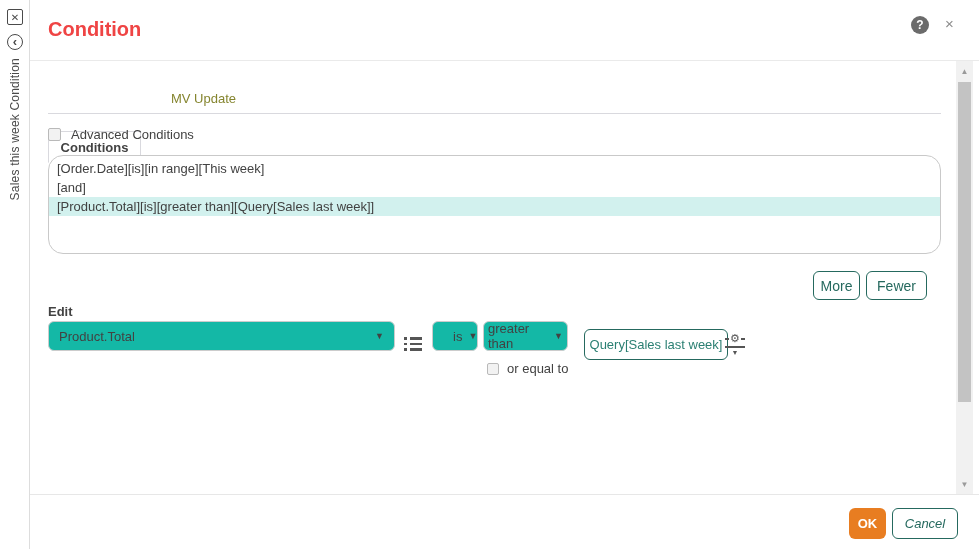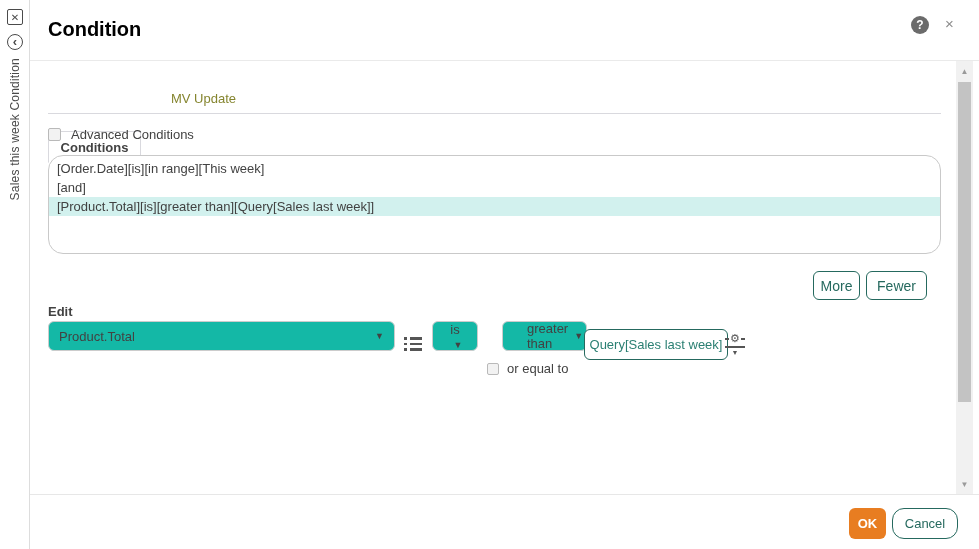--- a/index.html
+++ b/index.html
@@ -22,21 +22,21 @@
   }
   .sb-close { top:9px; border:1.5px solid #4a4a4a; border-radius:2px; font-size:10px; }
   .sb-back  { top:34px; border:1.5px solid #4a4a4a; border-radius:50%; font-size:13px; font-weight:bold; padding-bottom:2px; }
   .sb-vlabel {
     position:absolute; left:8px; top:58px;
     writing-mode: vertical-rl; transform: rotate(180deg);
     font-size:12px; color:#4a4a4a; white-space:nowrap; letter-spacing:0.2px;
   }
 
   
-  .title { position:absolute; left:48px; top:18px; font-size:20px; font-weight:bold; color:#000000; }
+  .title { position:absolute; left:48px; top:18px; font-size:20px; font-weight:bold; color:#ef4444; }
   .help-icon {
     position:absolute; left:911px; top:16px; width:18px; height:18px; border-radius:50%;
     background:#6b6b6b; color:#fff; font-size:12px; font-weight:bold;
     display:flex; align-items:center; justify-content:center; cursor:pointer;
   }
   .close-icon { position:absolute; left:945px; top:15px; font-size:15px; color:#8c8c8c; cursor:pointer; }
   .hdr-divider { position:absolute; left:30px; right:0; top:60px; height:1px; background:#eaeaea; }
 
   
   .tabbar { position:absolute; left:48px; top:83px; width:893px; height:31px;
@@ -78,22 +78,22 @@
 
   
   .edit-label { position:absolute; left:48px; top:304px; font-weight:bold; }
   .select {
     position:absolute; top:321px; height:30px; background:#14b8a6;
     border:1px solid #ccc; border-radius:6px; display:flex; align-items:center;
     justify-content:space-between; padding:0 10px; cursor:pointer; color:#424242;
   }
   .caret { font-size:9px; color:#424242; margin-left:6px; }
   .sel-field { left:48px; width:347px; }
-  .sel-op { left:432px; width:46px; padding:0 20px;flex-direction:column; }
-  .sel-cmp { left:483px; width:85px; padding:0 24px;margin-left:19px; }
+  .sel-op { left:432px; width:46px; padding:0 20px; }
+  .sel-cmp { left:483px; width:85px; padding:0 4px; }
 
   .list-icon { position:absolute; left:404px; top:337px; width:18px; cursor:pointer; }
   .list-icon .li-row { display:flex; align-items:center; gap:3px; margin-bottom:3px; }
   .list-icon .li-dot { width:3px; height:2.5px; background:#555; }
   .list-icon .li-bar { flex:1; height:2.5px; background:#555; }
 
   .query-btn {
     position:absolute; left:573px; top:329px; width:144px; height:31px;
     border:1.5px solid #25695e; border-radius:6px; background:#fff; color:#2a7f72;
     display:flex; align-items:center; justify-content:center; font-size:13px; cursor:pointer;margin-left:11px;
@@ -119,22 +119,22 @@
 
   
   .ftr-divider { position:absolute; left:30px; right:0; top:494px; height:1px; background:#e7e7e7; }
   .btn-ok {
     position:absolute; left:849px; top:508px; width:37px; height:31px;
     background:#e87d21; border:none; border-radius:6px; color:#fff; font-weight:bold;
     display:flex; align-items:center; justify-content:center; font-size:13px; cursor:pointer;
   }
   .btn-cancel {
     position:absolute; left:892px; top:508px; width:66px; height:31px;
-    background:#fff; border:1.5px solid #25695e; border-radius:12px; color:#25695e;
-    display:flex; align-items:center; justify-content:center; font-size:13px; cursor:pointer;
+    background:#fff; border:1.5px solid #25695e; border-radius:6px; color:#25695e;
+    display:flex; align-items:center; justify-content:center; font-size:13px; cursor:pointer;font-style:italic;
   }
 </style>
 </head>
 <body>
 
 <div id="app">
 
   <div class="sidebar">
     <div class="sb-icon sb-close">✕</div>
     <div class="sb-icon sb-back">‹</div>

